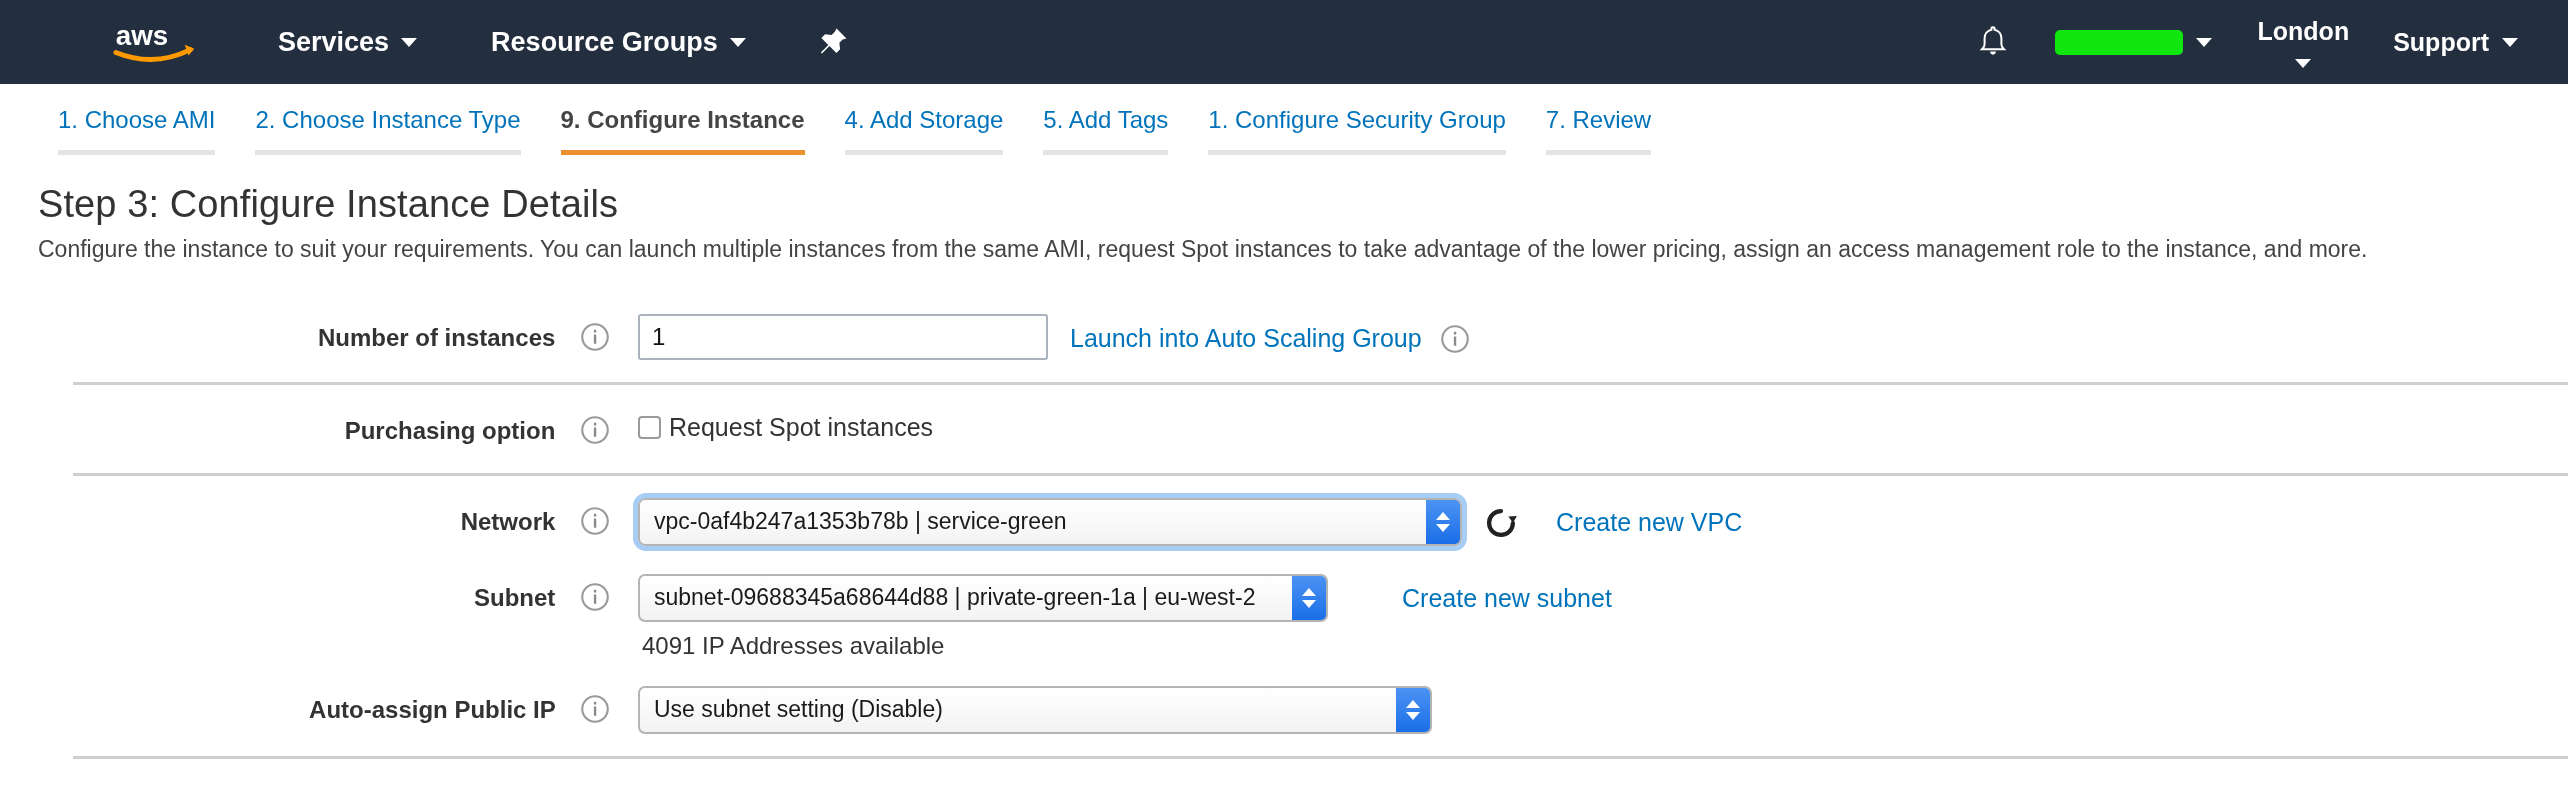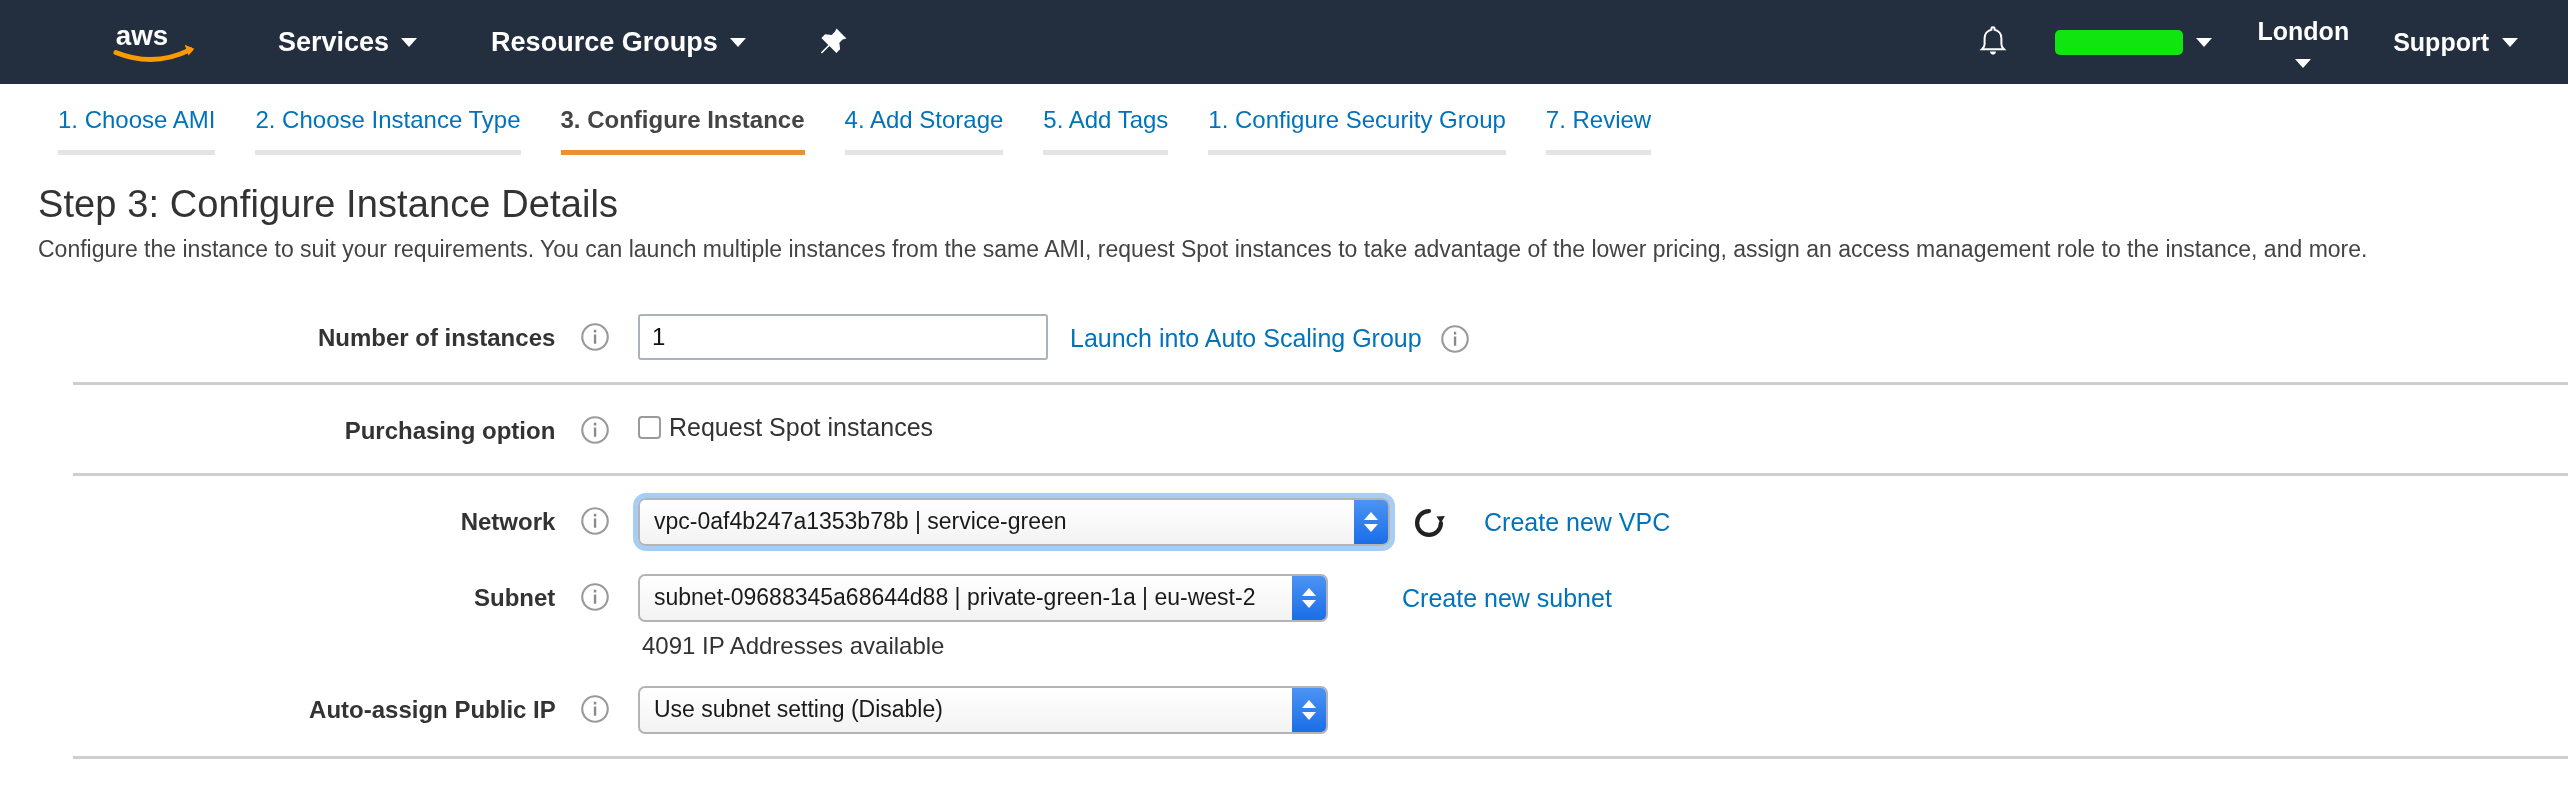--- a/index.html
+++ b/index.html
@@ -134,23 +134,23 @@
     align-items: center; justify-content: center; gap: 4px;
     flex-shrink: 0;
   }
   .stepper-arrow-up { width: 0; height: 0;
     border-left: 7px solid transparent; border-right: 7px solid transparent;
     border-bottom: 8px solid #ffffff; }
   .stepper-arrow-dn { width: 0; height: 0;
     border-left: 7px solid transparent; border-right: 7px solid transparent;
     border-top: 8px solid #ffffff; }
 
-  .sel-network { width: 752px; }
+  .sel-network { width: 824px; }
   .sel-subnet { width: 690px; }
-  .sel-autoip { width: 690px; }
+  .sel-autoip { width: 794px; }
 
   .refresh-icon { margin: 0 18px 0 22px; padding-top: 8px; cursor: pointer; }
   .helper-text { font-size: 24px; color: #333333; padding: 10px 0 0 4px; white-space: nowrap; }
   .side-link { padding-top: 10px; }
 </style>
 </head>
 <body>
 
 <div class="navbar">
 
@@ -206,21 +206,21 @@
 <div class="tabbar">
   <div class="tab">
     <span class="tab-label">1. Choose AMI</span>
     <span class="tab-underline"></span>
   </div>
   <div class="tab">
     <span class="tab-label">2. Choose Instance Type</span>
     <span class="tab-underline"></span>
   </div>
   <div class="tab active">
-    <span class="tab-label">3. Configure Instance</span>
+    <span class="tab-label">9. Configure Instance</span>
     <span class="tab-underline"></span>
   </div>
   <div class="tab">
     <span class="tab-label">4. Add Storage</span>
     <span class="tab-underline"></span>
   </div>
   <div class="tab">
     <span class="tab-label">5. Add Tags</span>
     <span class="tab-underline"></span>
   </div>

